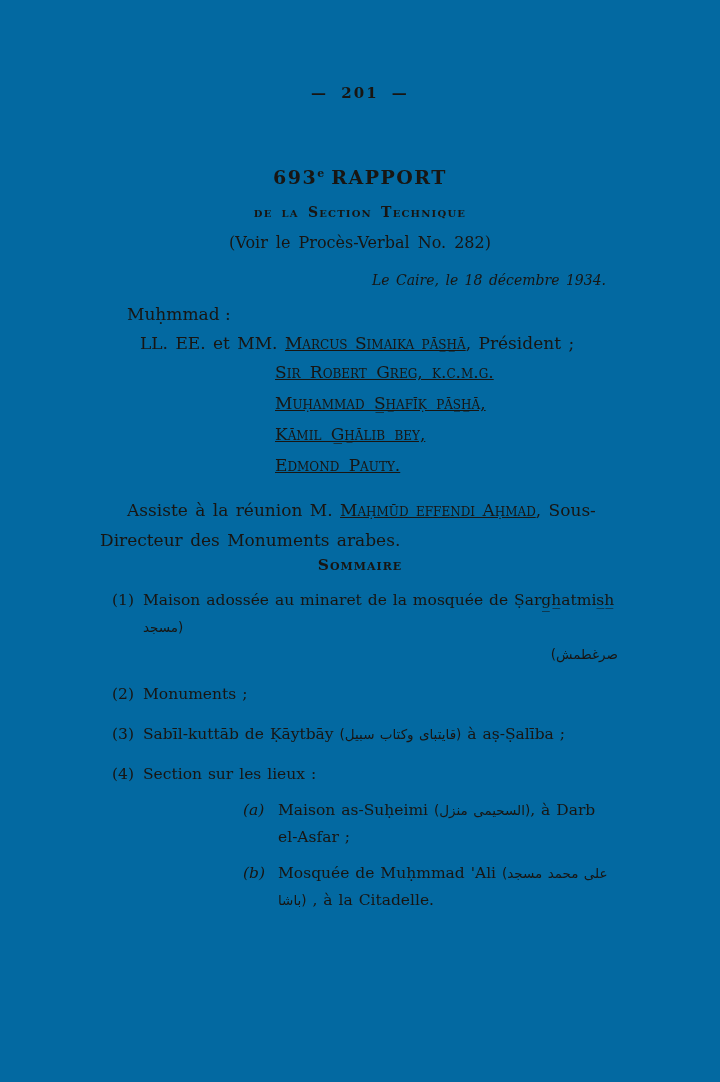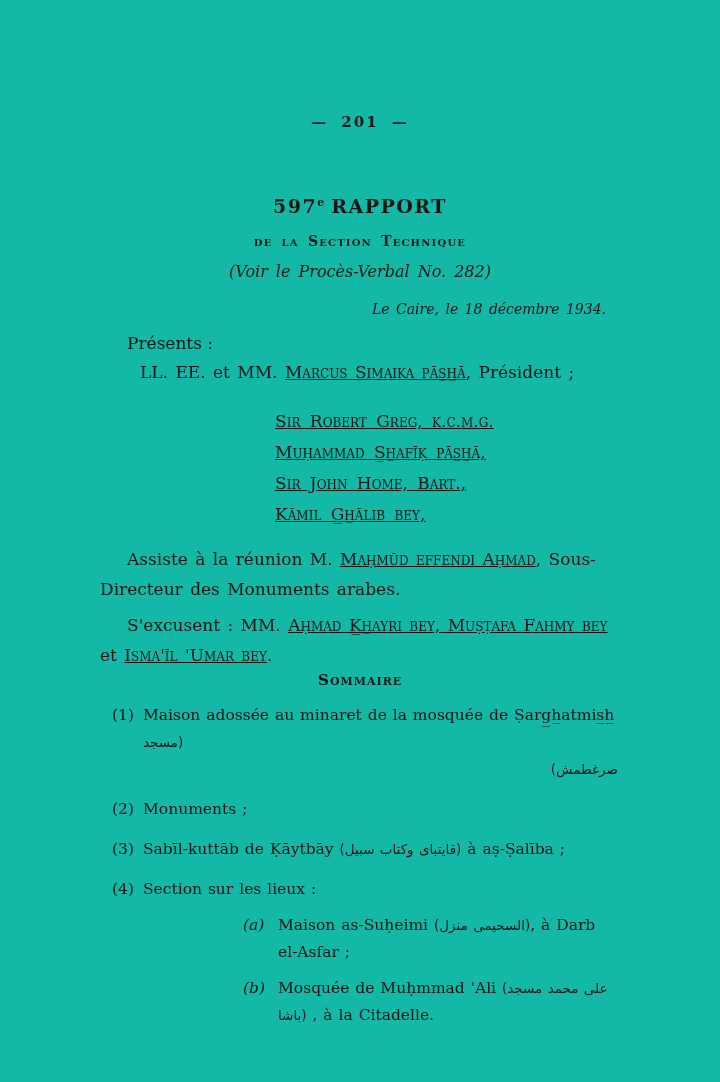--- a/index.html
+++ b/index.html
@@ -1,81 +1,78 @@
 <!DOCTYPE html>
 <html><head>
 <meta charset="utf-8">
 <style>
   html,body{margin:0;padding:0;background:#9a9a98;}
   .page{
-    width:720px;height:1082px;margin:0 auto;background:#14b8a6;
+    width:720px;height:1082px;margin:0 auto;background:#0369a1;
     font-family:"DejaVu Serif","Liberation Serif",serif;
     color:#181512;box-sizing:border-box;
-    padding:113px 100px 30px 100px;position:relative;overflow:hidden;
+    padding:84px 100px 30px 100px;position:relative;overflow:hidden;
   }
   .pageno{text-align:center;font-weight:700;font-size:15px;letter-spacing:2px;word-spacing:6px;}
   .h1{text-align:center;font-weight:700;font-size:19px;letter-spacing:1.5px;margin-top:64px;}
   .h1 sup{font-size:11px;font-weight:700;vertical-align:super;letter-spacing:0;}
   .h1 .word{margin-left:7px;}
   .h2{text-align:center;font-weight:700;font-size:14px;font-variant:small-caps;letter-spacing:1.2px;word-spacing:3px;margin-top:16px;}
-  .ref{text-align:center;font-style:italic;font-size:16px;word-spacing:3px;margin-top:13px;}
+  .ref{text-align:center;font-size:16px;word-spacing:3px;margin-top:13px;}
   .dateline{text-align:right;font-style:italic;font-size:14px;padding-right:14px;margin-top:20px;word-spacing:2px;}
   .presents-label{margin-top:16px;padding-left:27px;font-size:17px;}
   .line-first{margin-top:9px;padding-left:40px;font-size:17px;word-spacing:2px;}
   .sc{font-variant:small-caps;text-decoration:underline;}
-  .names{margin-top:24px;padding-left:175px;font-size:17px;line-height:31px;word-spacing:4px;}
+  .names{margin-top:4px;padding-left:175px;font-size:17px;line-height:31px;word-spacing:4px;}
   .para{margin-top:14px;font-size:17px;line-height:30px;text-indent:27px;word-spacing:2px;}
   .para.second{margin-top:6px;}
   .sommaire-title{text-align:center;font-weight:700;font-variant:small-caps;font-size:15.5px;letter-spacing:1px;}
   .s-item{position:relative;padding-left:43px;font-size:15.5px;line-height:27px;margin-top:13px;word-spacing:1px;}
   .s-item:first-of-type{margin-top:24px;}
   .s-num{position:absolute;left:12px;top:0;}
   .ar{font-family:"DejaVu Sans","Liberation Sans",sans-serif;font-size:13.5px;}
   .ar-cont{text-align:right;padding-right:2px;}
   .subitem{position:relative;padding-left:135px;margin-top:9px;line-height:27px;}
   .subitem .s-num{left:100px;font-style:italic;}
   .subitem-b-wrap{max-width:400px;}
 </style>
 </head>
 <body>
 
 <div class="page">
 
   <div class="pageno">— 201 —</div>
 
   <div class="h1">
-    <span>597</span><sup>e</sup><span class="word">RAPPORT</span>
+    <span>693</span><sup>e</sup><span class="word">RAPPORT</span>
   </div>
 
   <div class="h2">de la Section Technique</div>
 
   <div class="ref">(Voir le Procès-Verbal No. 282)</div>
 
   <div class="dateline">Le Caire, le 18 décembre 1934.</div>
 
-  <div class="presents-label">Présents :</div>
+  <div class="presents-label">Muḥmmad :</div>
 
   <div class="line-first">
     <span>LL. EE. et MM. </span><span class="sc">Marcus Simaika pās̲h̲ā</span><span>, Président ;</span>
   </div>
 
   <div class="names">
     <div class="sc">Sir Robert Greg, k.c.m.g.</div>
     <div class="sc">Muḥammad S̲h̲afīḳ pās̲h̲ā,</div>
-    <div class="sc">Sir John Home, Bart.,</div>
     <div class="sc">Kāmil G̲h̲ālib bey,</div>
+    <div class="sc">Edmond Pauty.</div>
   </div>
 
   <div class="para">
     <span>Assiste à la réunion M. </span><span class="sc">Maḥmūd effendi Aḥmad</span><span>, Sous-Directeur des Monuments arabes.</span>
   </div>
 
-  <div class="para second">
-    <span>S'excusent : MM. </span><span class="sc">Aḥmad K̲h̲ayri bey, Muṣṭafa Fahmy bey</span><span> et </span><span class="sc">Isma'īl 'Umar bey</span><span>.</span>
-  </div>
 
   <div class="sommaire-title">Sommaire</div>
 
   <div class="s-item">
     <span class="s-num">(1)</span>
     <span>Maison adossée au minaret de la mosquée de Ṣarg̲h̲atmis̲h̲ </span><span class="ar" dir="rtl">(مسجد</span>
     <div class="ar ar-cont" dir="rtl">صرغطمش)</div>
   </div>
 
   <div class="s-item">

